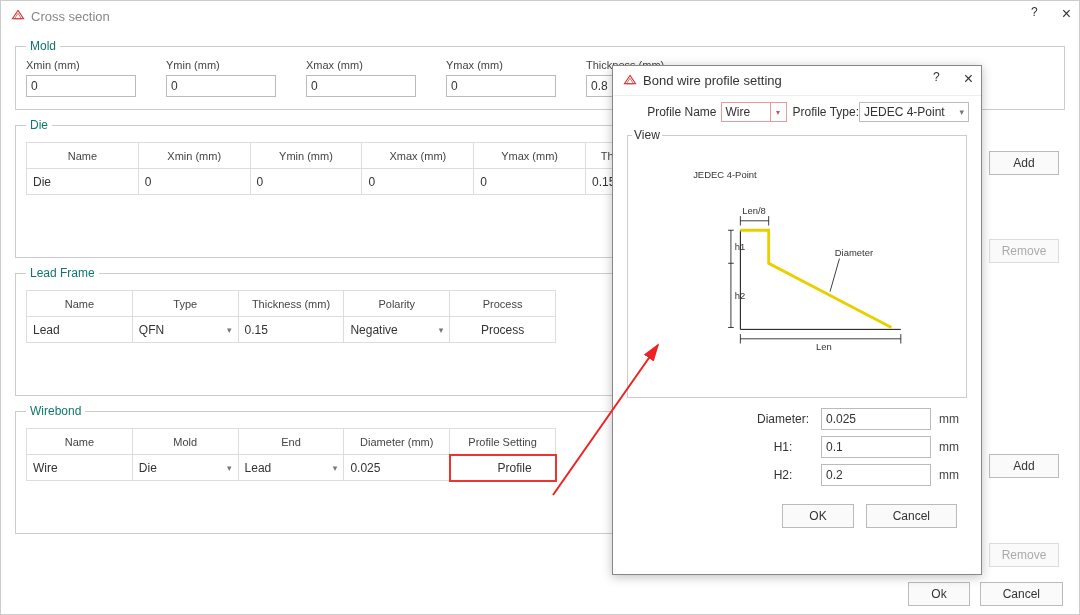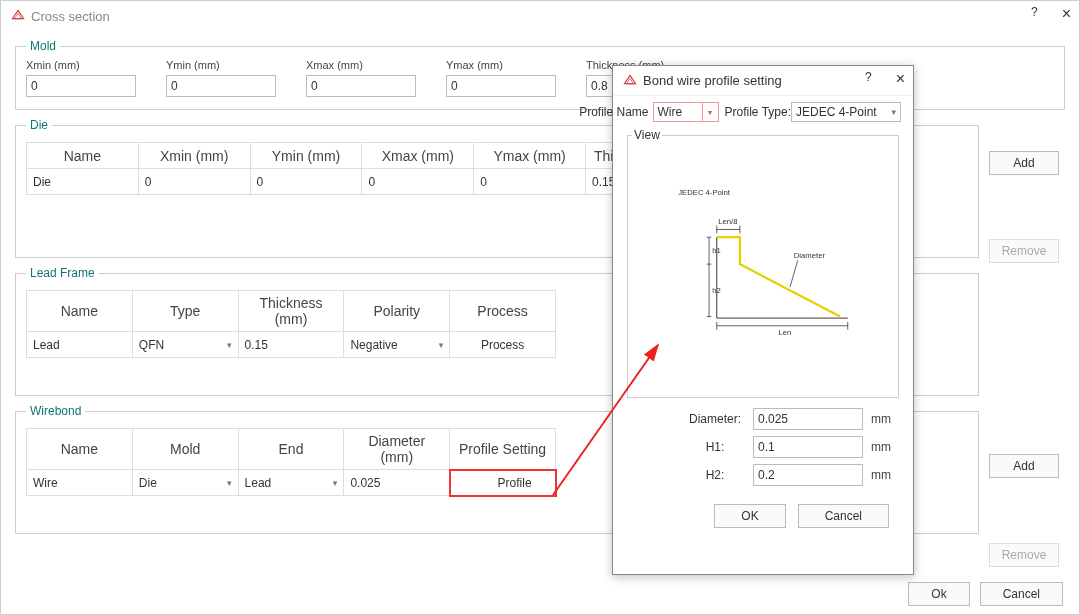--- a/index.html
+++ b/index.html
@@ -10,32 +10,32 @@
   .titlebar .controls { position:absolute; right:8px; top:4px; display:flex; gap:24px; color:#888;}
   .titlebar .controls span { cursor:pointer; }
   fieldset.group { border:1px solid #ccc; margin:8px 14px; padding:10px 10px 12px 10px; position:relative;}
   fieldset.group > legend { padding:0 4px; color:#0f766e; font-size:12px;}
   .row { display:flex; gap:30px; }
   .field { display:flex; flex-direction:column; gap:4px; width:110px;}
   .field label { color:#444; font-size:11px; }
   input[type=text] { height:22px; padding:2px 4px; border:1px solid #bbb; background:#fff; width:100%; }
   table { border-collapse:collapse; width:100%; table-layout:fixed;}
   th, td { border:1px solid #ddd; padding:4px 6px; text-align:left; height:26px; background:#fff; }
-  th { font-weight:normal; color:#444; text-align:center; font-size:14px;}
+  th { font-weight:normal; color:#444; text-align:center; font-size:11px;}
   td.center { text-align:center; }
   .btn { display:inline-flex; align-items:center; justify-content:center; border:1px solid #bbb; background:#fafafa; height:24px; padding:10px 22px; cursor:pointer; user-select:none; color:#333;}
   .btn.disabled { color:#aaa; border-color:#ddd; cursor:default;}
   .footer-btns { position:absolute; right:16px; bottom:8px; display:flex; gap:10px; }
   .dropdown-cell { display:flex; align-items:center; justify-content:space-between; }
   .caret { font-size:9px; color:#777; margin-left:4px; }
   .red-box { outline:2px solid #e33; outline-offset:-1px;padding-left:30px; }
   .logo-icon { width:14px; height:14px; }
 
   
-  .dialog { position:absolute; left:612px; top:65px; width:302px; height:510px; background:#fff; border:1px solid #888; box-shadow:0 2px 10px rgba(0,0,0,0.25); z-index:10;}
+  .dialog { position:absolute; left:612px; top:65px; width:370px; height:510px; background:#fff; border:1px solid #888; box-shadow:0 2px 10px rgba(0,0,0,0.25); z-index:10;}
   .dialog .titlebar { border-bottom:1px solid #eee; color:#333;}
   .dialog .titlebar .title { color:#333; font-weight:500;}
   .dialog-body { padding:6px 12px 10px 12px; }
   .dlg-row { display:flex; align-items:center; gap:6px; margin-bottom:6px;}
   .dlg-row label { white-space:nowrap; }
   .small-select { height:20px; width:50px; border:1px solid #e99; }
   .carrot-btn { width:16px; height:20px; border:1px solid #e99; border-left:none; display:flex; align-items:center; justify-content:center; font-size:8px; color:#c55; cursor:pointer; }
   .wide-select { width:110px; height:20px; border:1px solid #bbb;}
   fieldset.view { border:1px solid #ccc; padding:8px 4px 11px 4px; height:270px; position:relative;}
   .numrow { display:flex; align-items:center; gap:8px; margin:6px 0; justify-content:flex-end; }

